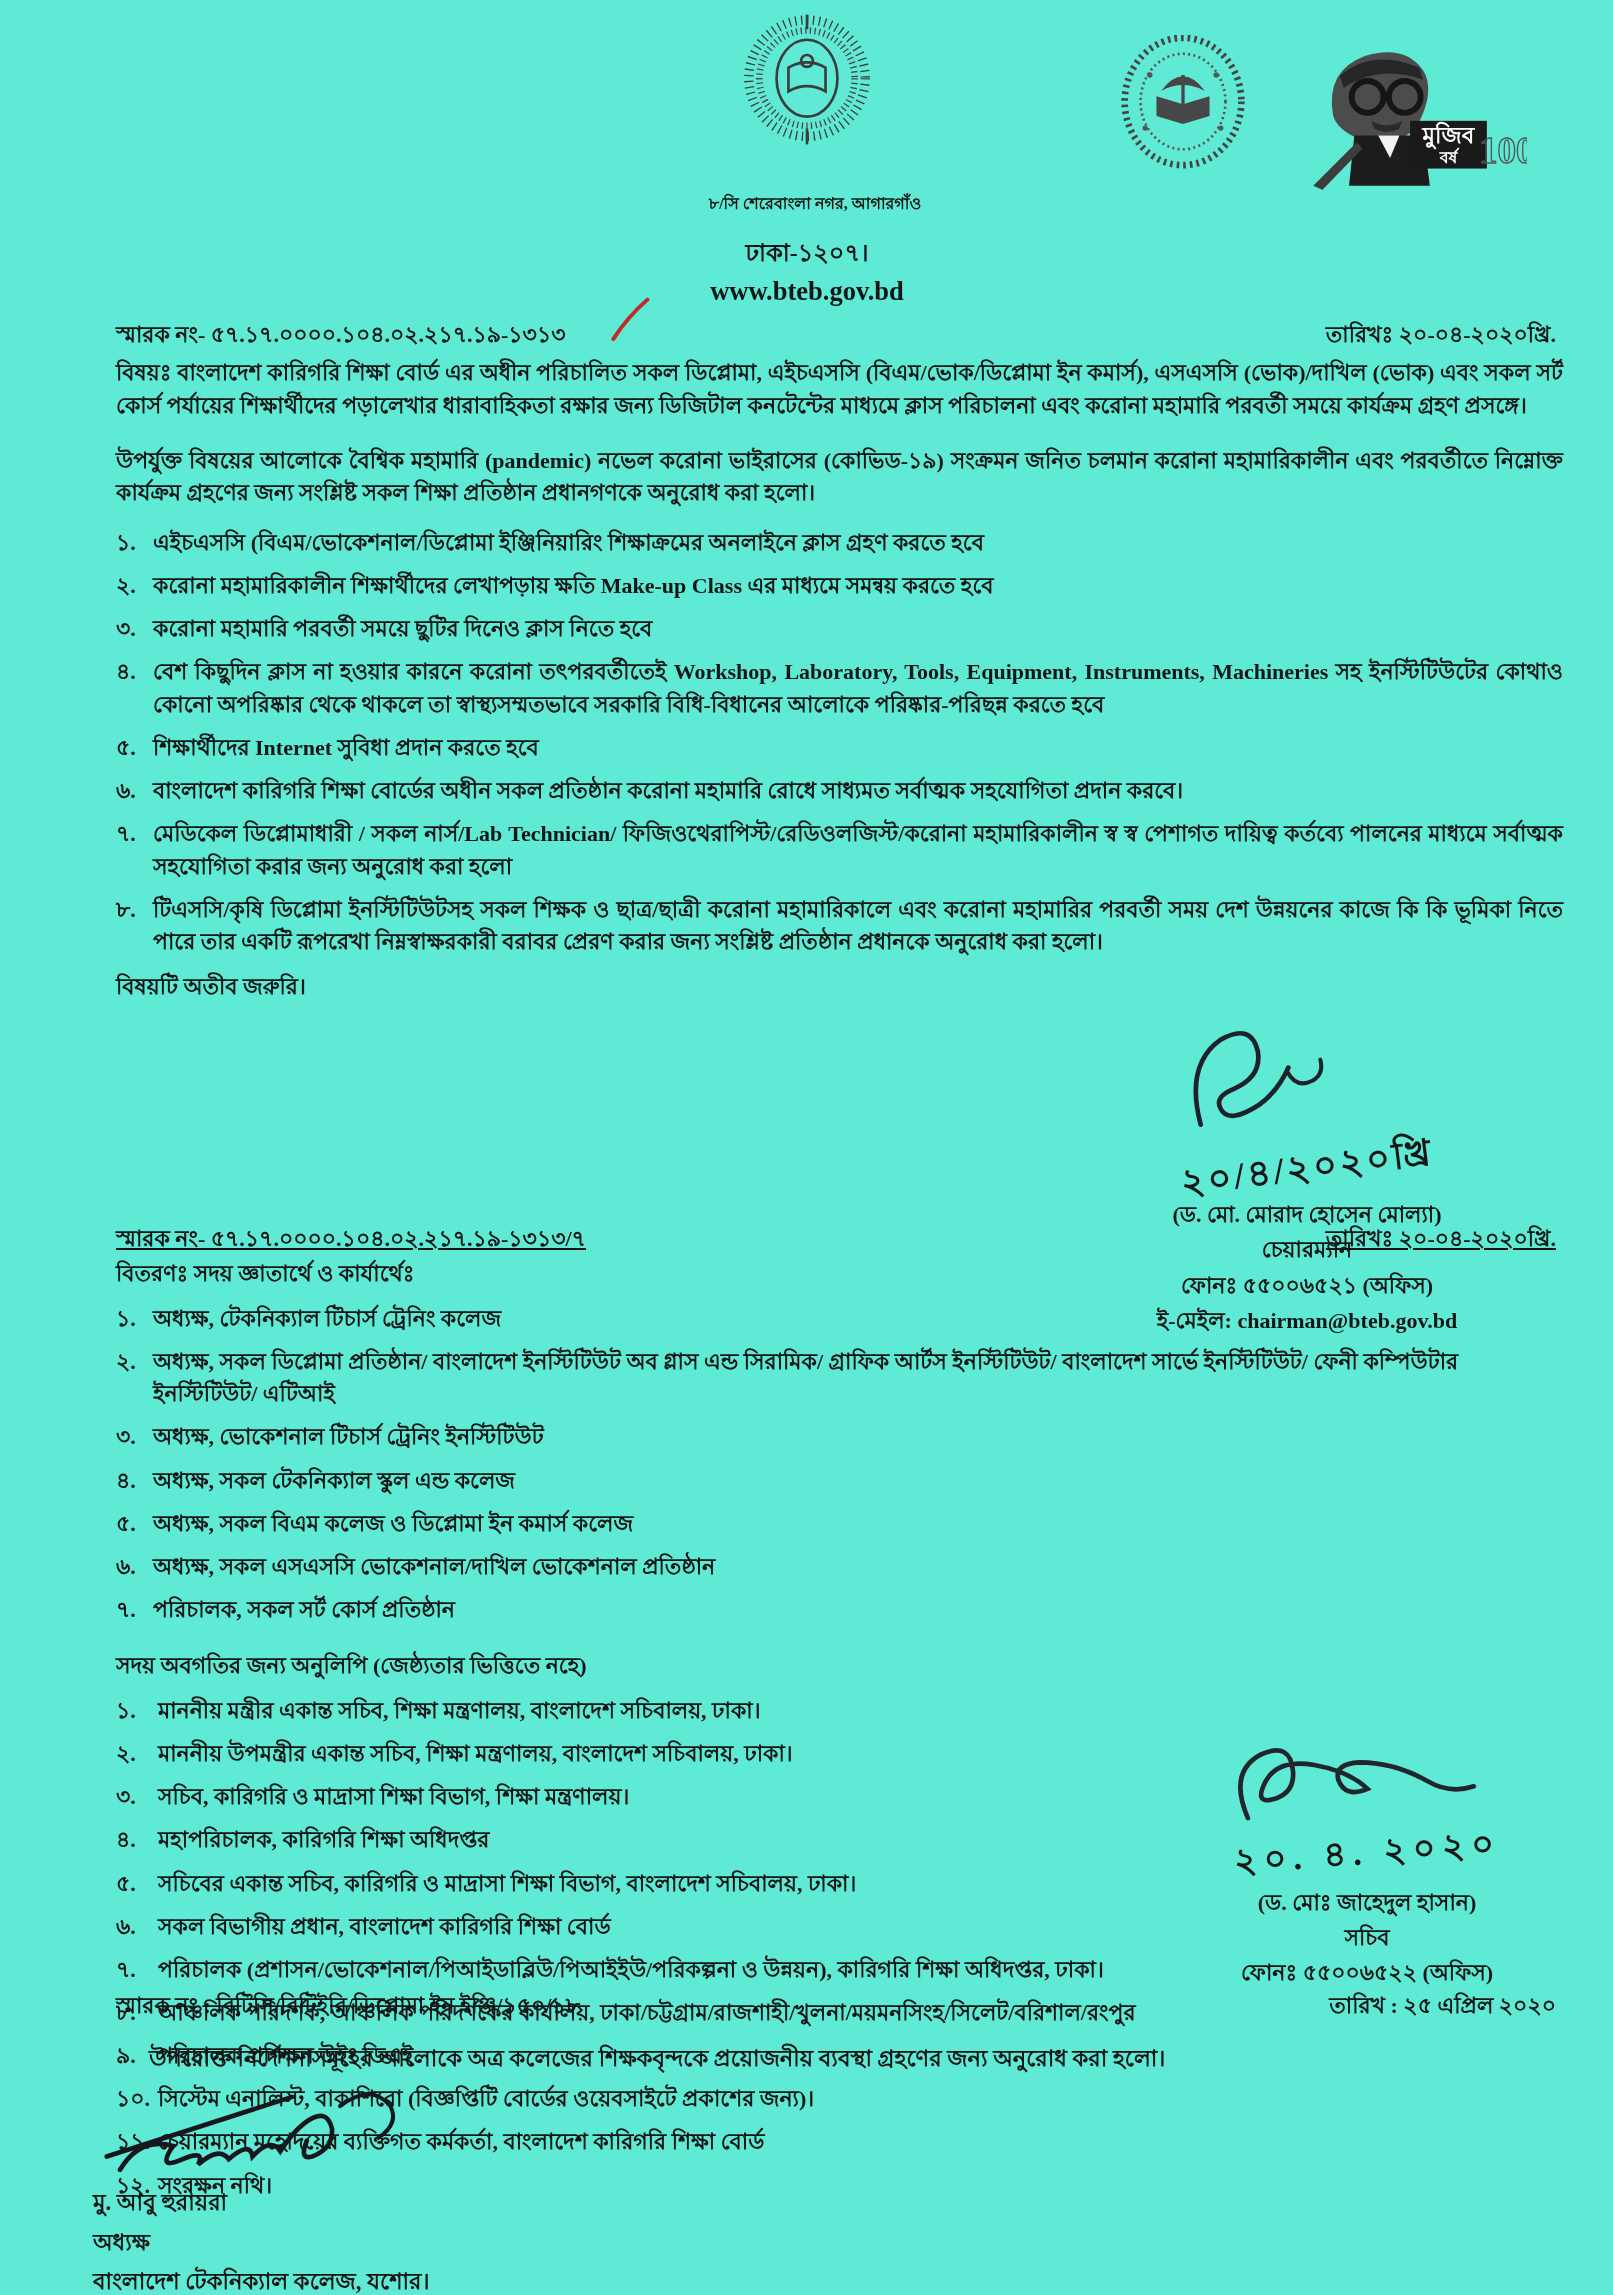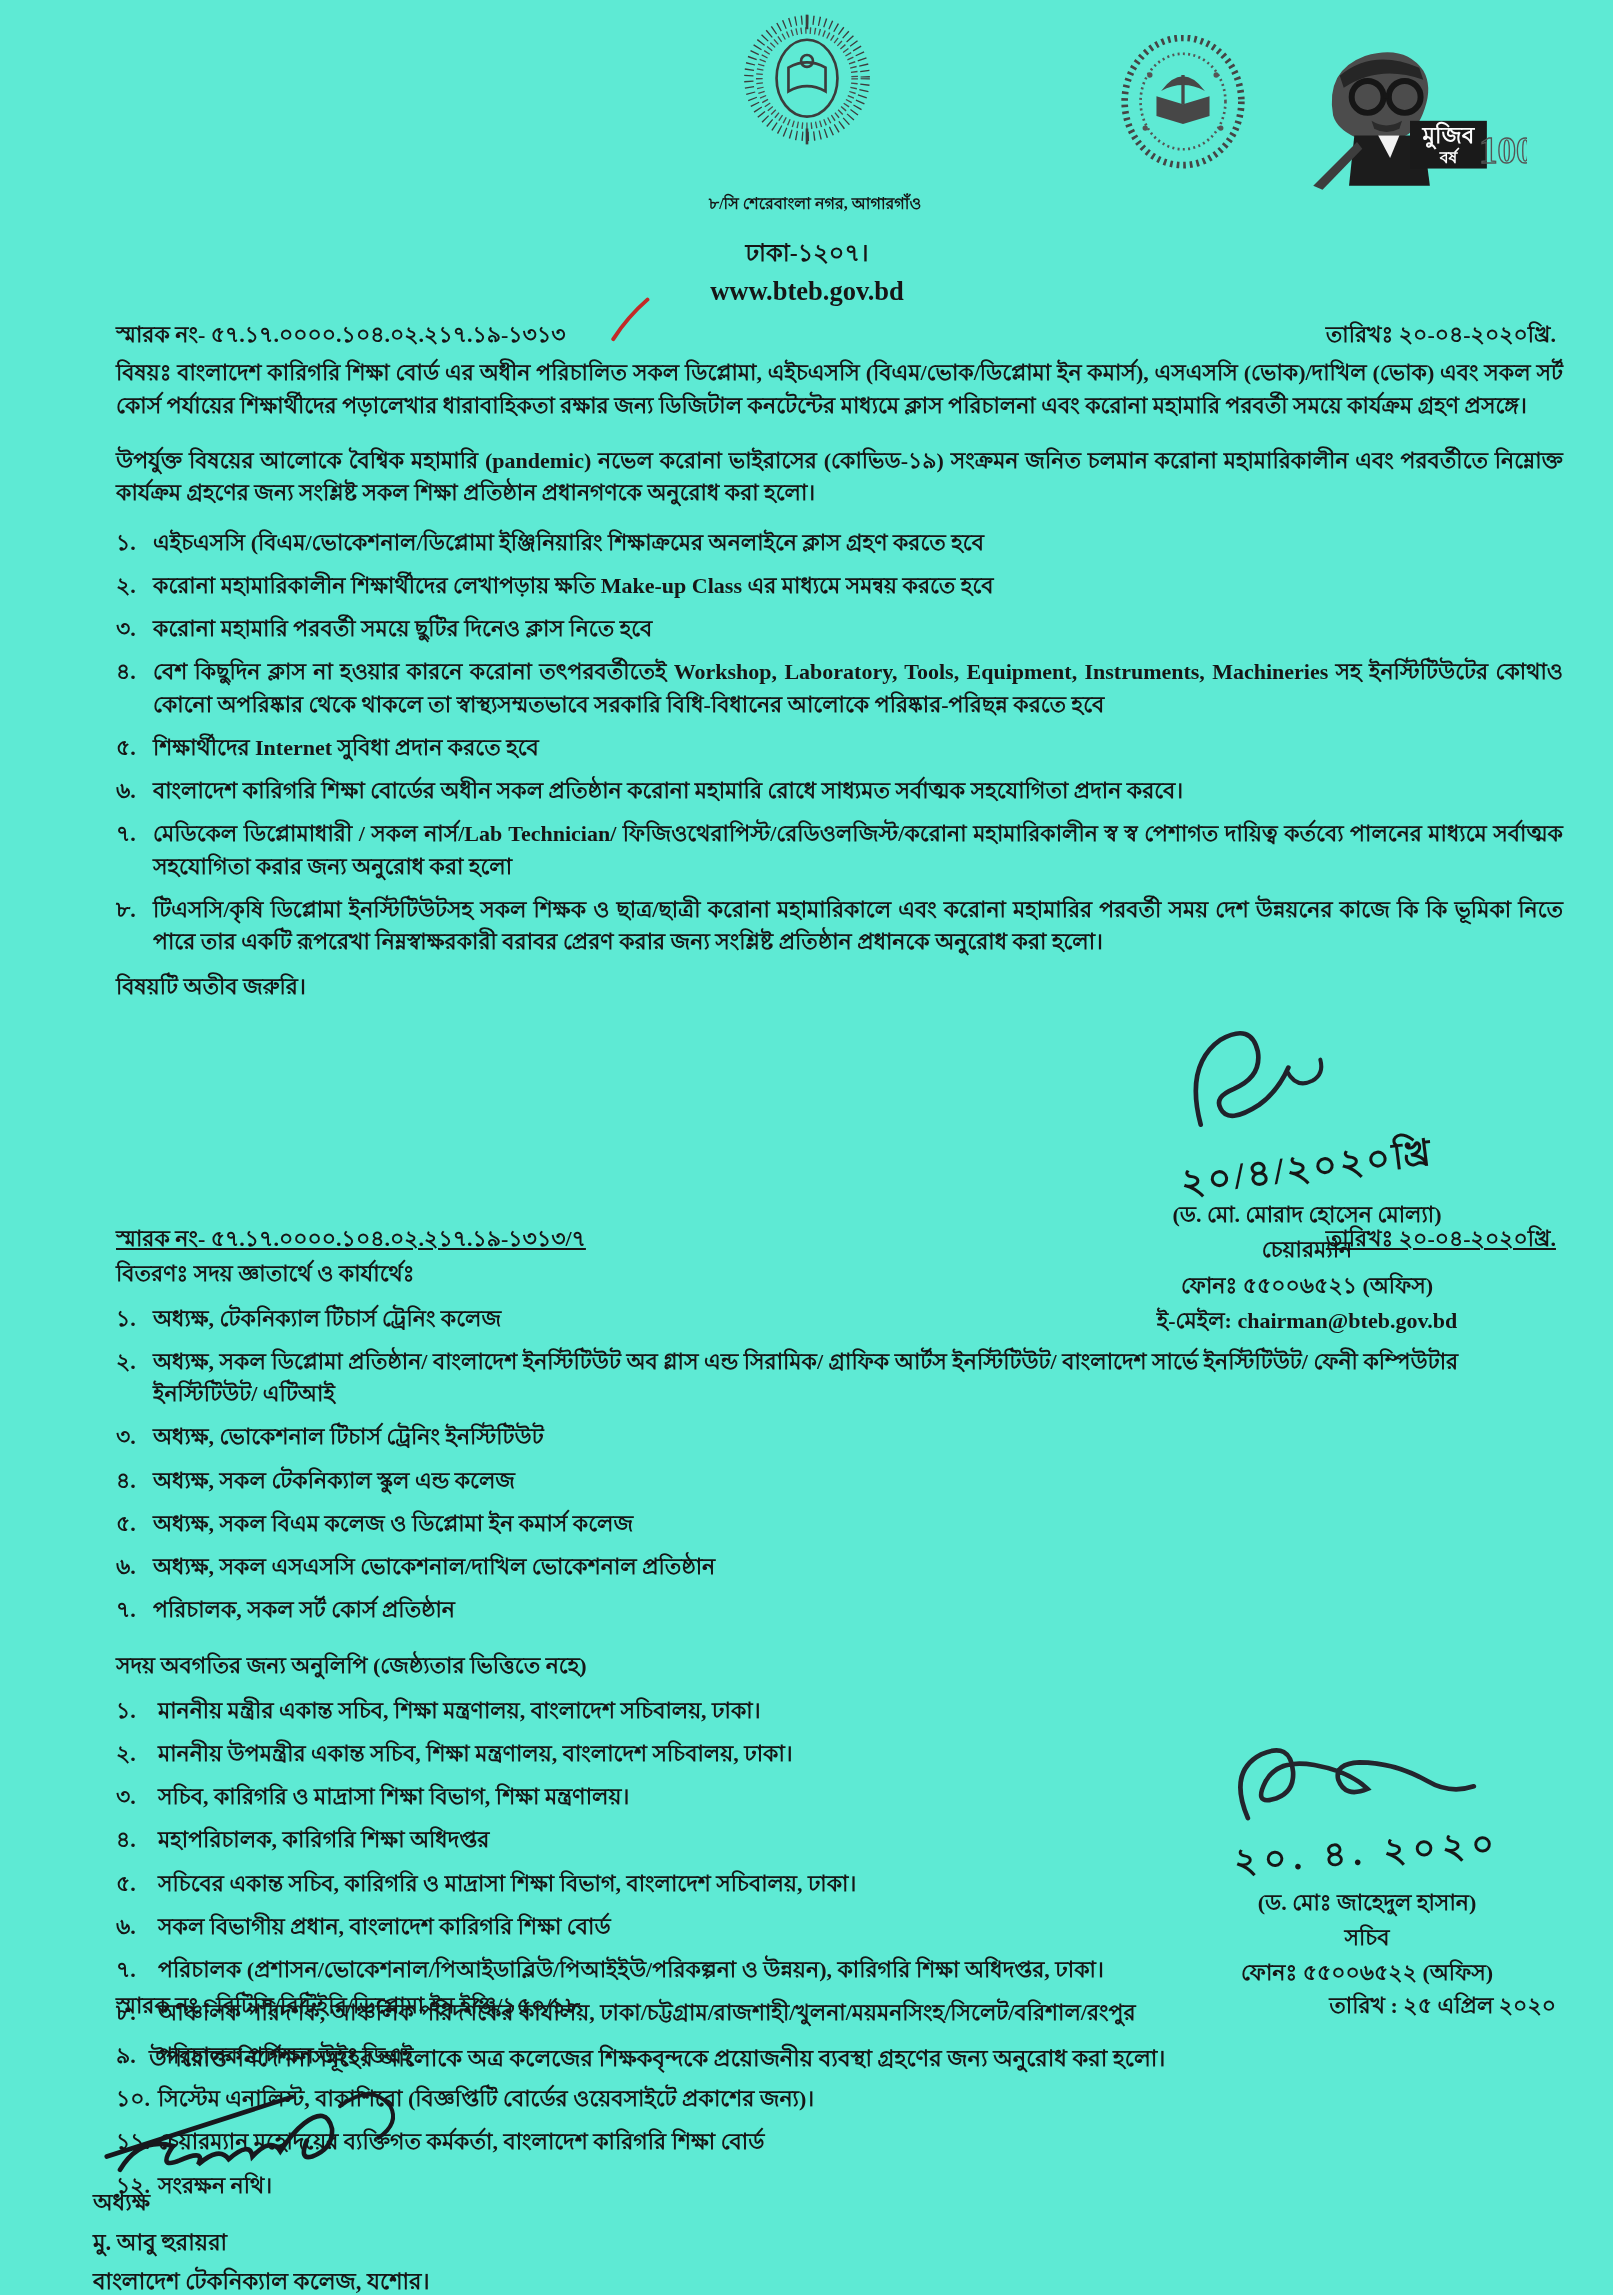--- a/index.html
+++ b/index.html
@@ -261,19 +261,19 @@
     <span>তারিখ : ২৫ এপ্রিল ২০২০</span>
   </div>
 
   <div class="abs fwd">উপরোক্ত নির্দেশনাসমূহের আলোকে অত্র কলেজের শিক্ষকবৃন্দকে প্রয়োজনীয় ব্যবস্থা গ্রহণের জন্য অনুরোধ করা হলো।</div>
 
   <div class="abs principal">
     <svg class="sig-svg" style="margin:0;" width="372" height="106" viewBox="0 0 560 160">
       <path d="M20 120 L300 30 M40 140 Q70 90 120 104 Q96 140 130 126 Q170 108 158 132 Q190 104 204 124 Q236 96 240 120 Q268 90 282 112 Q300 84 318 70 Q352 44 360 78 Q362 108 330 120 Q310 126 322 96" fill="none" stroke="#17181d" stroke-width="7" stroke-linecap="round"></path>
       <path d="M372 44 Q420 8 448 44 Q462 70 430 92" fill="none" stroke="#17181d" stroke-width="6" stroke-linecap="round"></path>
     </svg>
+    <div>মু. আবু হুরায়রা</div>
     <div>অধ্যক্ষ</div>
-    <div>মু. আবু হুরায়রা</div>
     <div>বাংলাদেশ টেকনিক্যাল কলেজ, যশোর।</div>
   </div>
 
 </div>
 
 
 </body></html>

